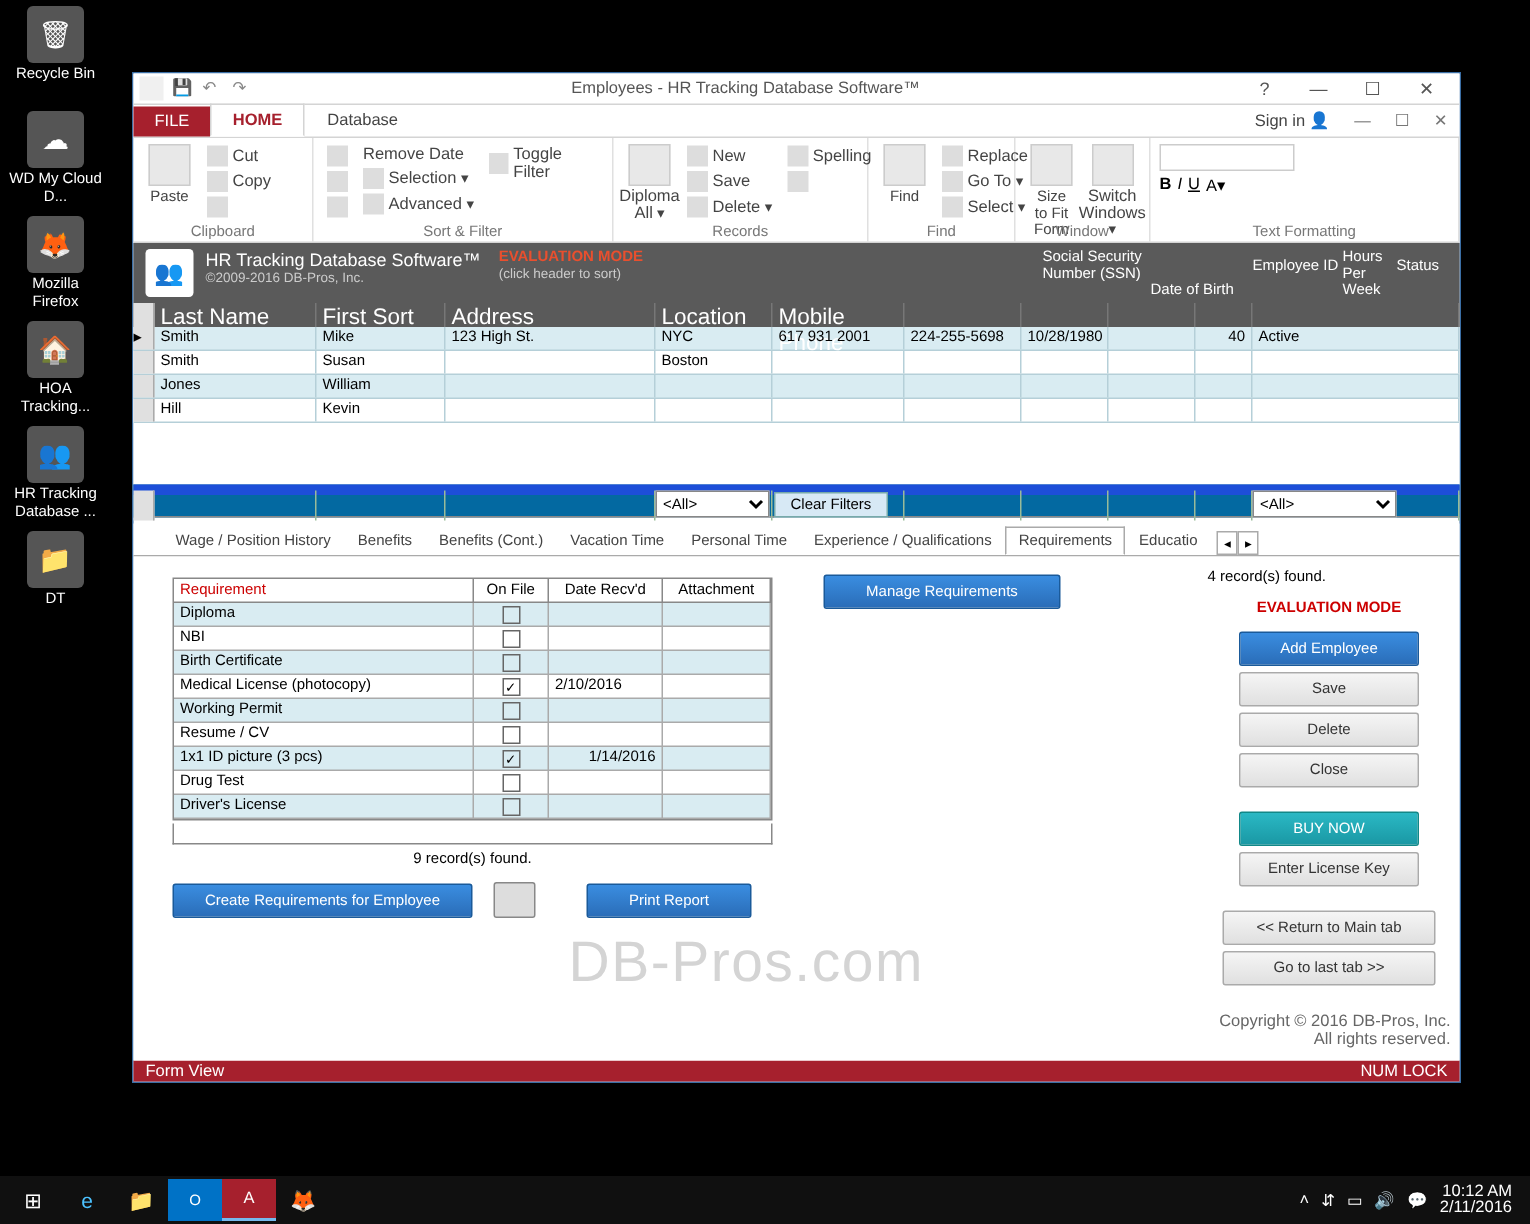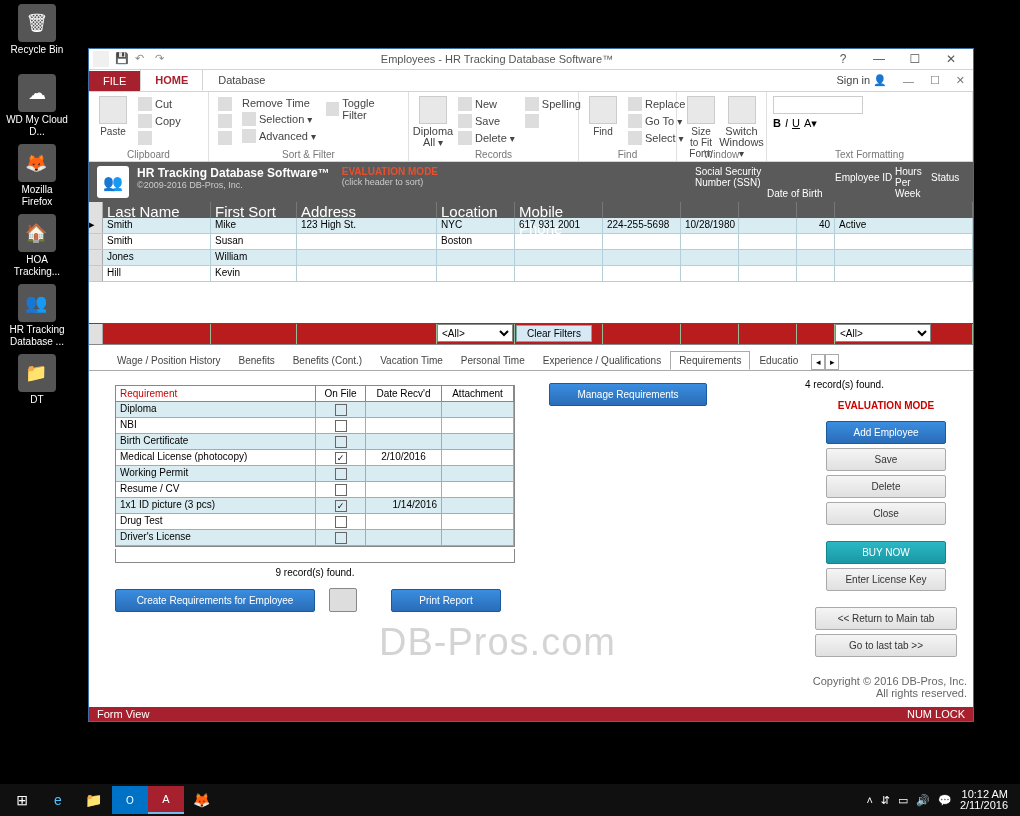--- a/index.html
+++ b/index.html
@@ -25,35 +25,35 @@
 .rgroup .glabel{position:absolute;bottom:1px;left:0;right:0;text-align:center;color:#777;font-size:10px}
 .rbody{flex:1;display:flex;gap:4px}
 .vbtn{display:flex;flex-direction:column;align-items:center;justify-content:flex-start;padding:2px 4px;min-width:36px}
 .vbtn .ric{width:28px;height:28px;background:#e8e8e8;border:1px solid #ccc;margin-bottom:2px}
 .vbtn .rlbl{font-size:10px;color:#444;text-align:center;line-height:11px}
 .hstack{display:flex;flex-direction:column;gap:1px;justify-content:flex-start;padding-top:2px}
 .hbtn{display:flex;align-items:center;gap:3px;padding:1px 3px;color:#444;font-size:10px}
 .hbtn .sic{width:14px;height:14px;background:#ddd}
 .banner{background:#5a5a5a;color:#fff;padding:4px 8px;display:flex;align-items:flex-start;position:relative;height:48px}
 .banner .logo{width:32px;height:32px;background:#fff;border-radius:3px;margin-right:8px;display:flex;align-items:center;justify-content:center;font-size:16px}
-.banner .bname{font-size:12px;font-weight:bold}
+.banner .bname{font-size:12px;font-weight:normal}
 .banner .bcopy{font-size:9px;color:#ccc}
 .banner .eval{color:#e94f2e;font-size:10px;font-weight:bold;margin-left:12px}
 .banner .hint{font-size:9px;color:#ccc;margin-left:12px}
 .colhdr{position:absolute;font-size:10px;color:#fff;text-align:left}
 .grid{background:#fff}
 .gridhead{display:flex;background:#5a5a5a;height:16px}
 .gh{font-size:15px;color:#fff;padding:1px 4px;border-right:1px solid #777}
 .gridbody{}
 .grow{display:flex;height:16px;border-bottom:1px solid #b5cfd8}
 .grow:nth-child(odd){background:#d9ecf2}
 .grow:nth-child(even){background:#fff}
 .gcell{font-size:10px;padding:1px 4px;border-right:1px solid #b5cfd8;overflow:hidden;white-space:nowrap}
 .gsel{width:14px;background:#e0e0e0;border-right:1px solid #aaa}
-.filterrow{display:flex;background:#b91c1c;height:22px;align-items:center;border-top:1px solid #1d4ed8;border-bottom:1px solid #888}
+.filterrow{display:flex;background:#0369a1;height:22px;align-items:center;border-top:7px solid #1d4ed8;border-bottom:1px solid #888}
 .fcell{height:20px;border-right:1px solid #9b9}
 .fsel{background:#fff;border:1px solid #888;font-size:10px;height:18px}
 .clearbtn{background:#d7e9f5;border:1px solid #7aa;padding:2px 10px;font-size:10px}
 .tabstrip{display:flex;border-bottom:1px solid #aaa;padding:2px 19px 0;background:#fff;align-items:flex-end;margin-top:4px}
 .dtab{padding:3px 8px;font-size:10px;color:#444;border:1px solid transparent;white-space:nowrap}
 .dtab.active{border:1px solid #aaa;border-bottom:1px solid #fff;background:#fff}
 .tabnav{display:flex;margin-left:4px}
 .tabnav span{border:1px solid #aaa;width:14px;height:16px;text-align:center;font-size:9px;line-height:14px}
 .detail{flex:1;display:flex;padding:8px 6px;gap:10px;position:relative;background:#fff}
 .reqarea{flex:1}
@@ -170,21 +170,21 @@
             </div>
           <div class="hbtn">
               <span class="sic"></span>
             </div>
           <div class="hbtn">
               <span class="sic"></span>
             </div>
         </div>
         <div class="hstack">
           <div class="hbtn dis">
-              <span>Remove Time</span>
+              <span>Remove Date</span>
             </div>
           <div class="hbtn"><span class="sic"></span><span>Selection</span> ▾</div>
           <div class="hbtn"><span class="sic"></span><span>Advanced</span> ▾</div>
         </div>
         <div class="hstack">
           <div class="hbtn">
               <span class="sic"></span>
               <span>Toggle Filter</span>
             </div>
         </div>
@@ -420,21 +420,21 @@
                 <span class="chk"></span>
               </div>
               <div class="rcell" style="width:76px;text-align:right"></div>
               <div class="rcell" style="width:72px"></div>
             </div>
             <div class="reqrow">
               <div class="rcell" style="width:200px">Medical License (photocopy)</div>
               <div class="rcell" style="width:50px">
                 <span class="chk">✓</span>
               </div>
-              <div class="rcell" style="width:76px;text-align:center">2/10/2016</div>
+              <div class="rcell" style="width:76px;text-align:left">2/10/2016</div>
               <div class="rcell" style="width:72px"></div>
             </div>
             <div class="reqrow">
               <div class="rcell" style="width:200px">Working Permit</div>
               <div class="rcell" style="width:50px">
                 <span class="chk"></span>
               </div>
               <div class="rcell" style="width:76px;text-align:right"></div>
               <div class="rcell" style="width:72px"></div>
             </div>

